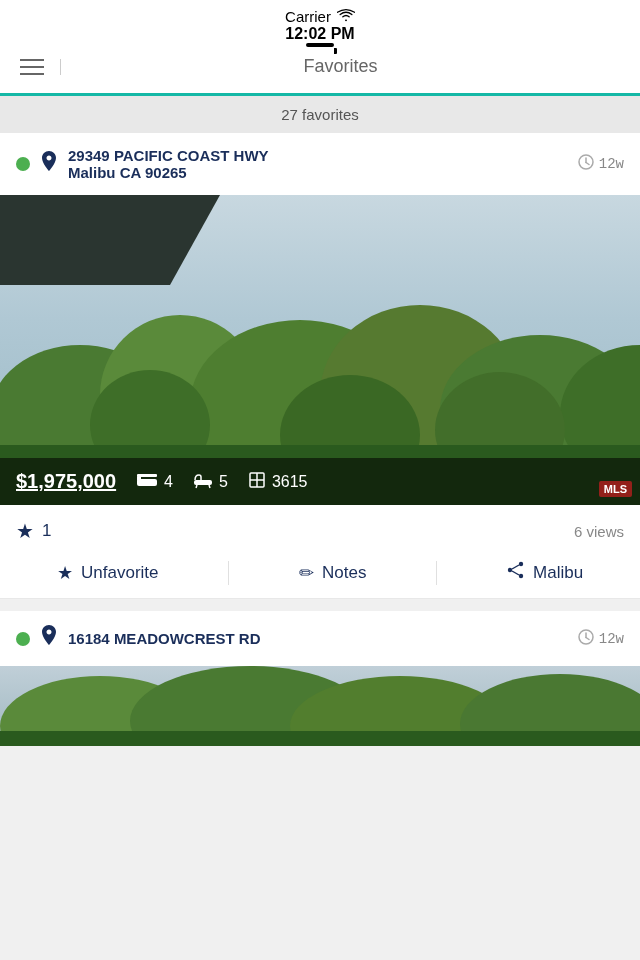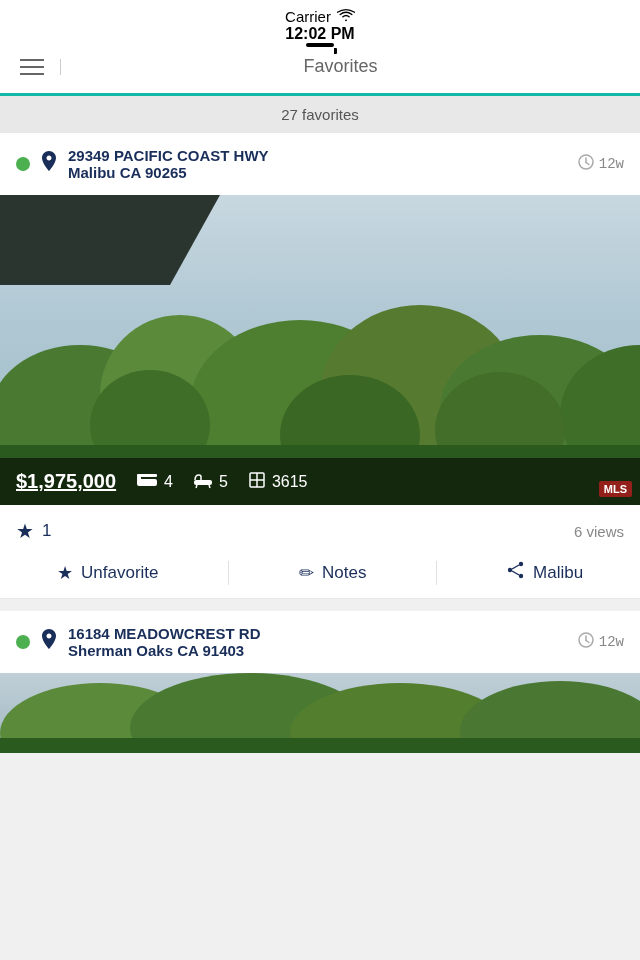--- a/index.html
+++ b/index.html
@@ -427,21 +427,20 @@
 <div class="listing-card">
   <div class="listing-header">
     <div class="status-dot"></div>
     <div class="location-icon">
       <svg width="18" height="22" viewBox="0 0 18 22" fill="#1a2e5a">
         <path d="M9 0C5.13 0 2 3.13 2 7c0 5.25 7 13 7 13s7-7.75 7-13c0-3.87-3.13-7-7-7zm0 9.5c-1.38 0-2.5-1.12-2.5-2.5S7.62 4.5 9 4.5s2.5 1.12 2.5 2.5S10.38 9.5 9 9.5z"></path>
       </svg>
     </div>
     <div class="listing-address">
       <div class="listing-address-line1">16184 MEADOWCREST RD</div>
-      <div class="listing-address-line2">Sherman Oaks CA 91403</div>
     </div>
     <div class="listing-time">
       <span class="clock-icon">
         <svg width="16" height="16" viewBox="0 0 16 16" fill="none">
           <circle cx="8" cy="8" r="7" stroke="#aaa" stroke-width="1.5"></circle>
           <line x1="8" y1="4" x2="8" y2="8.5" stroke="#aaa" stroke-width="1.5" stroke-linecap="round"></line>
           <line x1="8" y1="8.5" x2="11" y2="10.5" stroke="#aaa" stroke-width="1.5" stroke-linecap="round"></line>
         </svg>
       </span>
       <span>12w</span>

